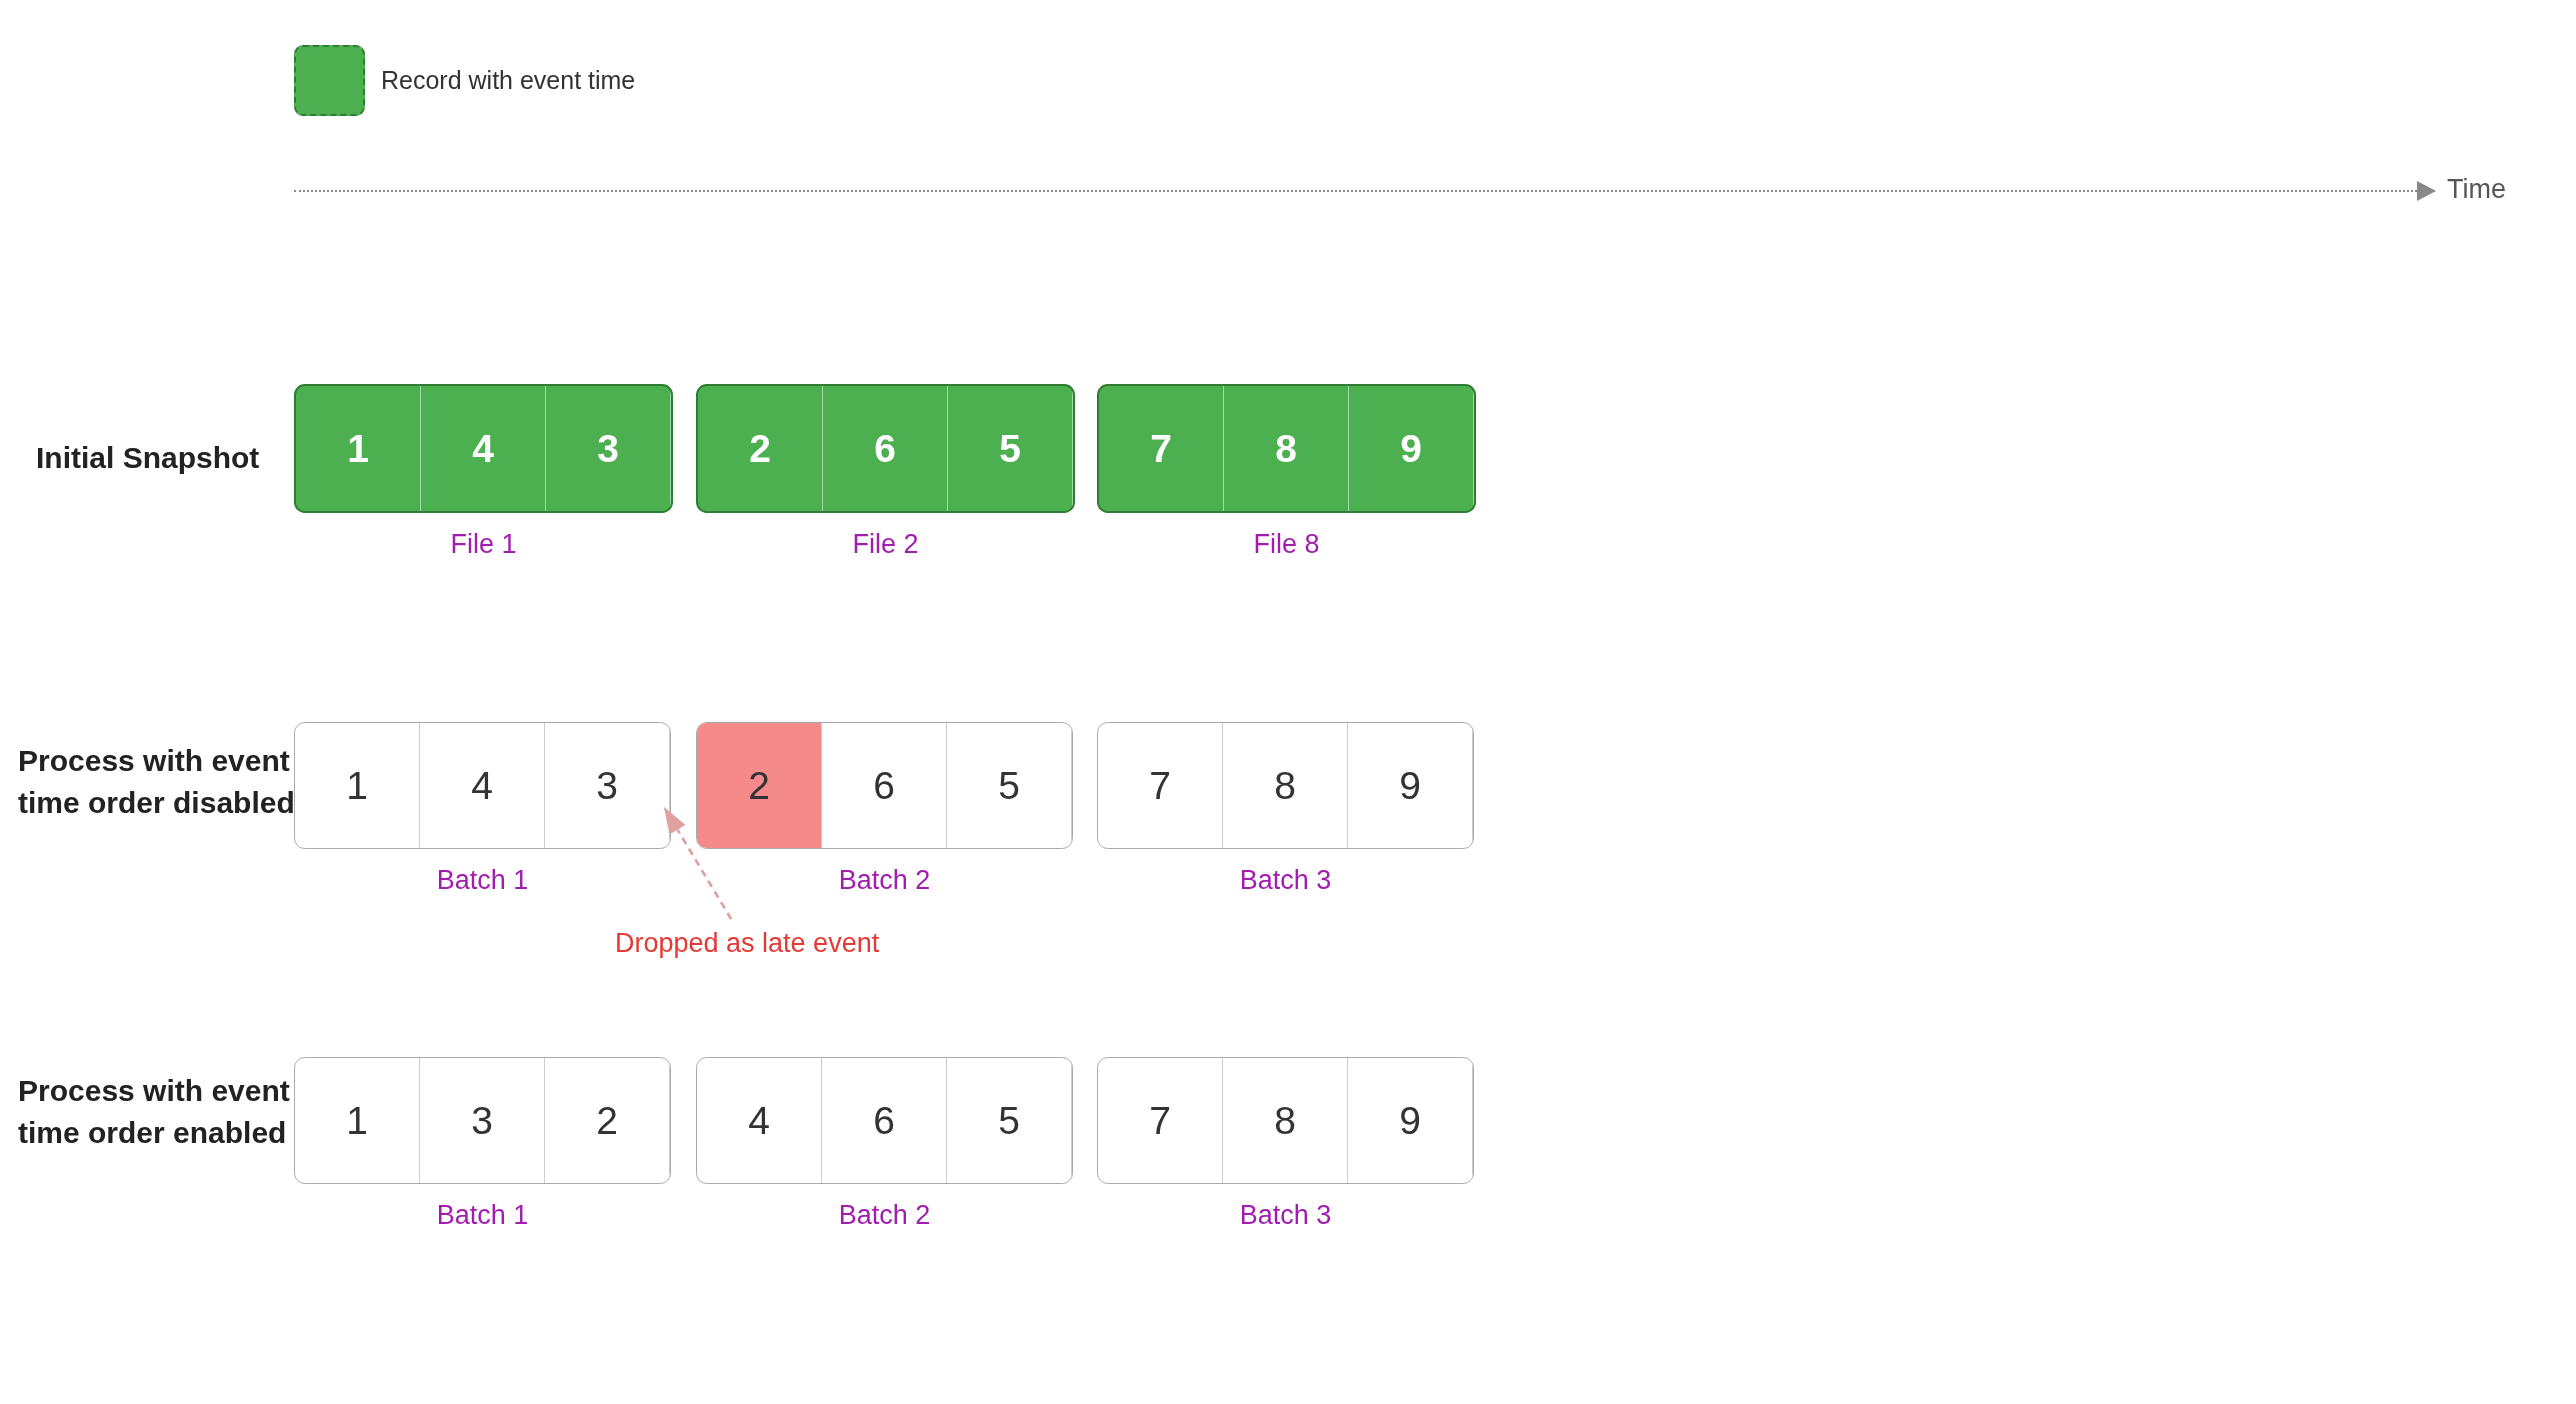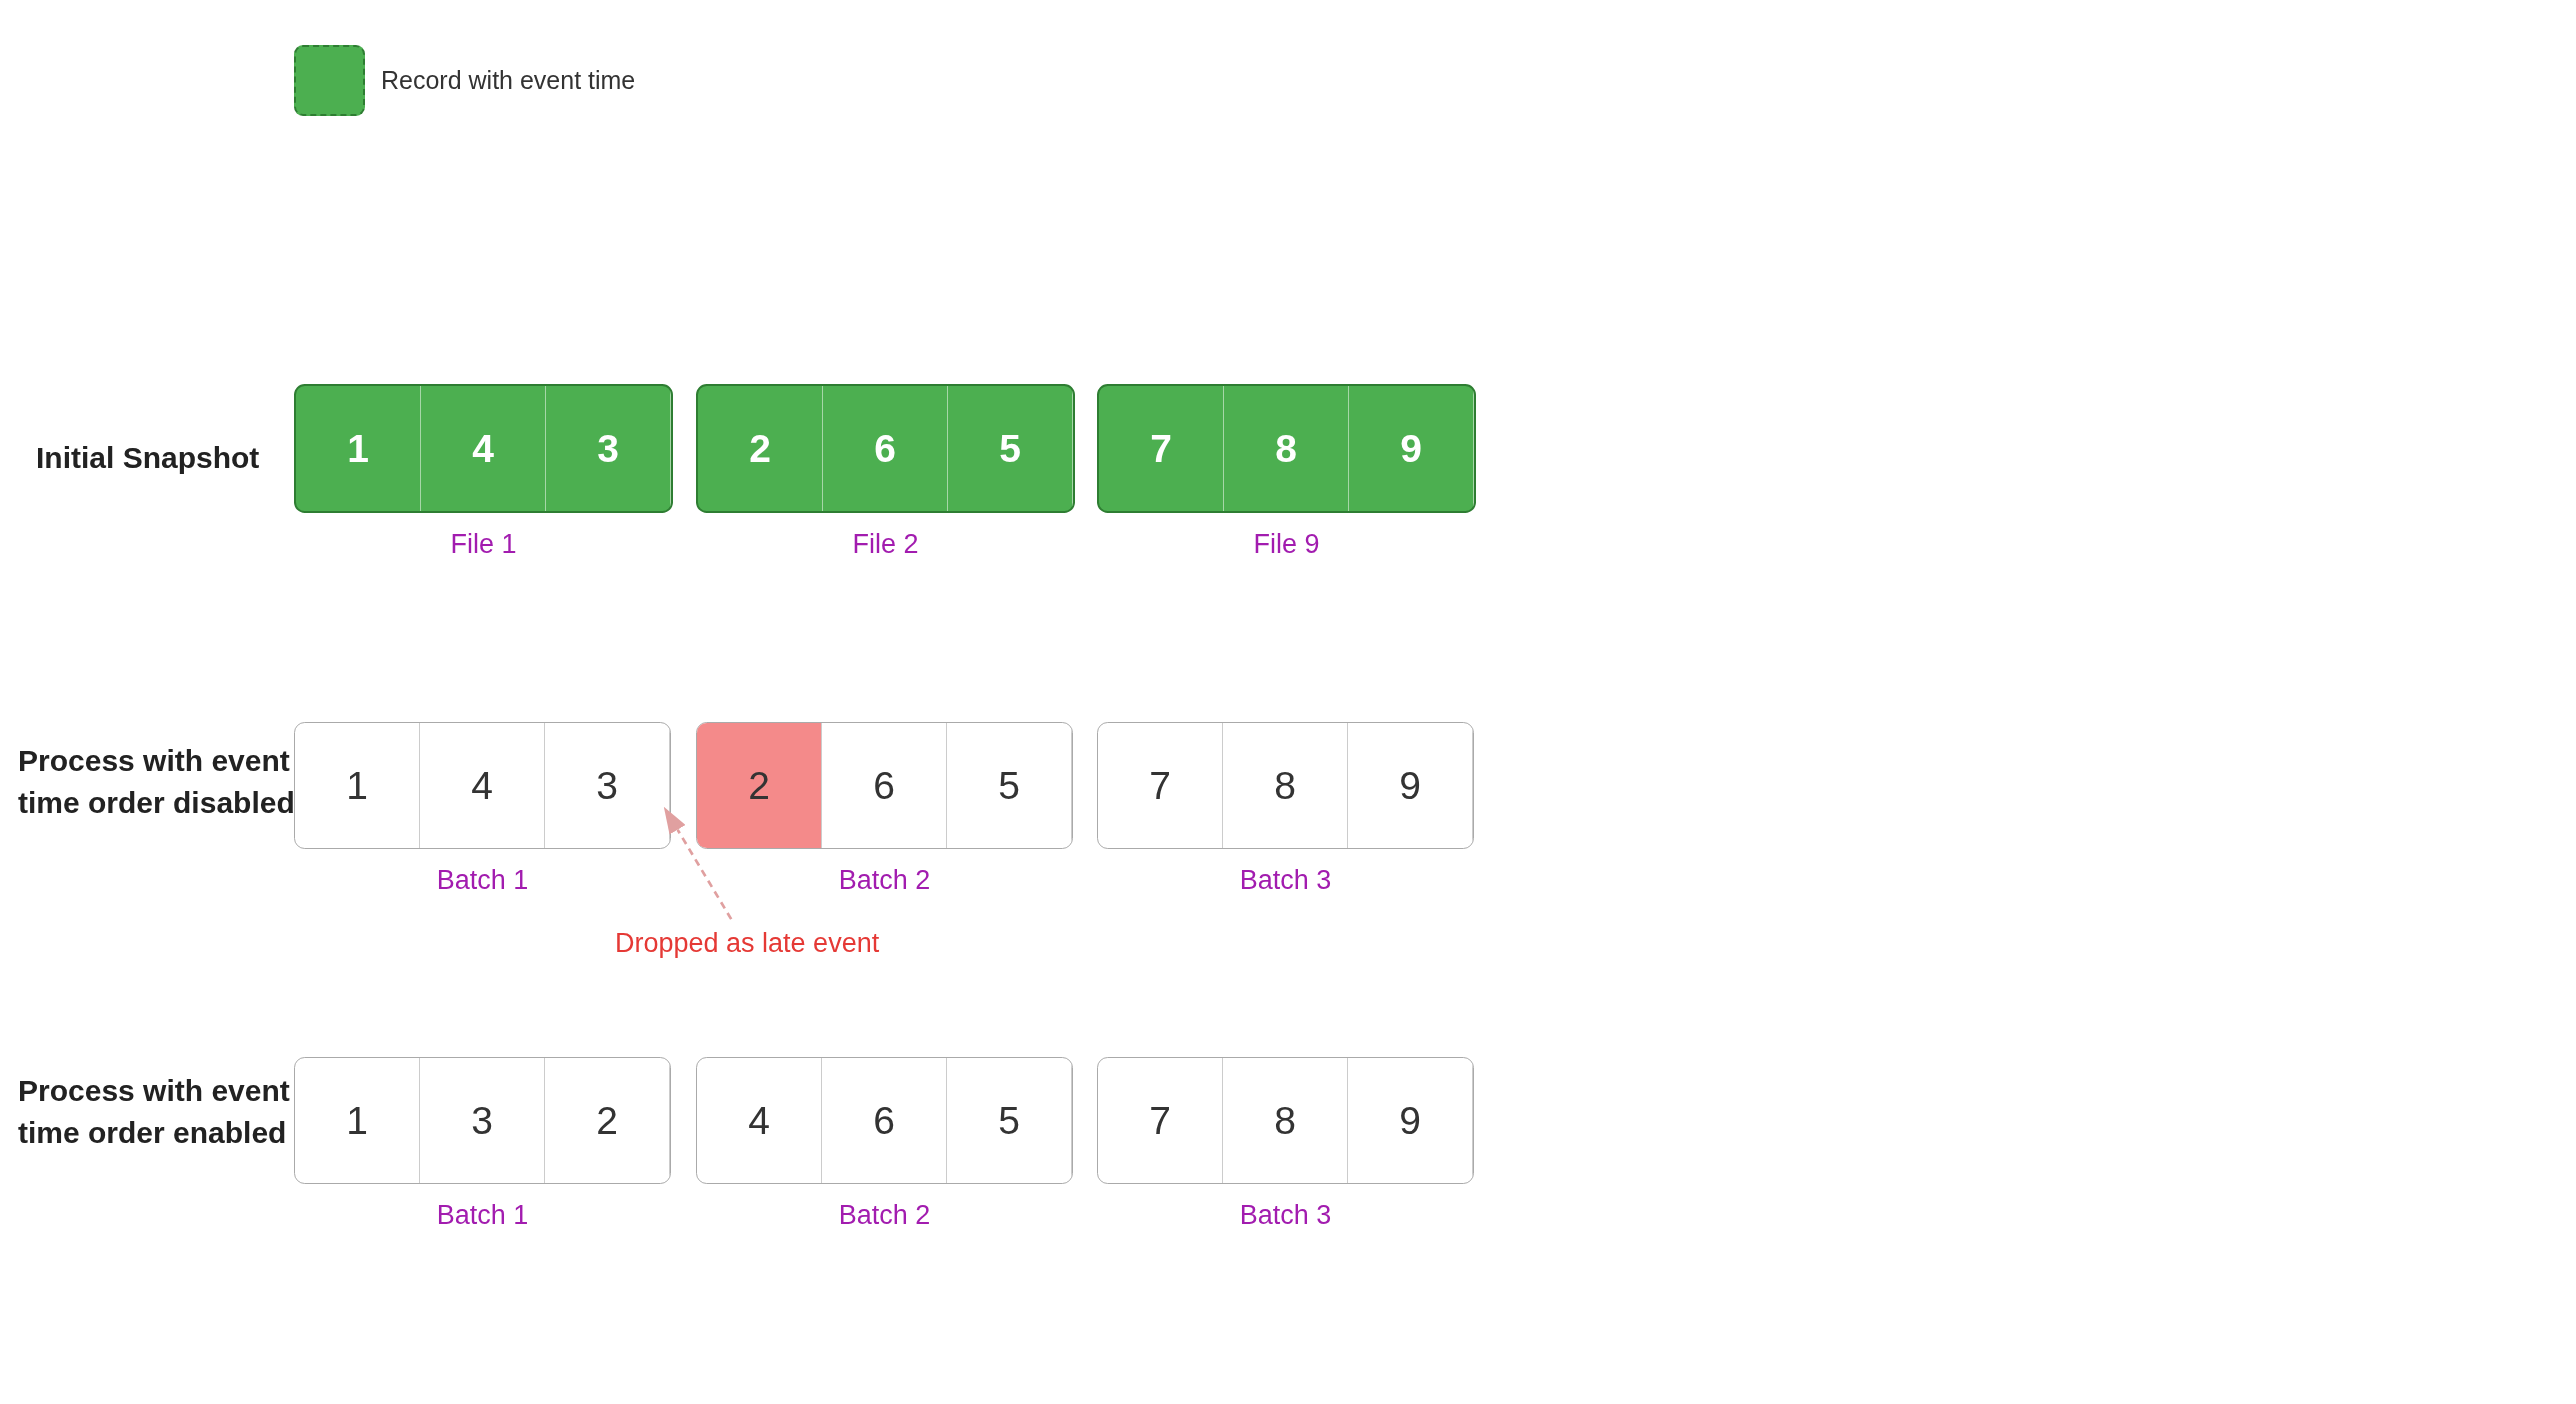--- a/index.html
+++ b/index.html
@@ -150,20 +150,25 @@
 </head>
 <body>
 
 <div class="diagram-container">
 
   <div class="legend">
     <div class="legend-box"></div>
     <div class="legend-text">Record with event time</div>
   </div>
 
+  <div class="time-arrow-container">
+    <div class="time-line"></div>
+    <div class="arrow-head"></div>
+    <span class="time-label">Time</span>
+  </div>
 
   <div class="row-label" style="top: 437px; left: 36px;">Initial Snapshot</div>
 
   <div class="batch-group" style="top: 384px; left: 294px;">
     <div class="records-row green-style">
       <div class="record-cell">1</div>
       <div class="record-cell">4</div>
       <div class="record-cell">3</div>
     </div>
     <div class="batch-label">File 1</div>
@@ -177,21 +182,21 @@
     </div>
     <div class="batch-label">File 2</div>
   </div>
 
   <div class="batch-group" style="top: 384px; left: 1097px;">
     <div class="records-row green-style">
       <div class="record-cell">7</div>
       <div class="record-cell">8</div>
       <div class="record-cell">9</div>
     </div>
-    <div class="batch-label">File 9</div>
+    <div class="batch-label">File 8</div>
   </div>
 
   <div class="row-label" style="top: 740px; left: 18px; width: 277px;">Process with event time order disabled</div>
 
   <div class="batch-group" style="top: 722px; left: 294px;">
     <div class="records-row white-style">
       <div class="record-cell">1</div>
       <div class="record-cell">4</div>
       <div class="record-cell">3</div>
     </div>

